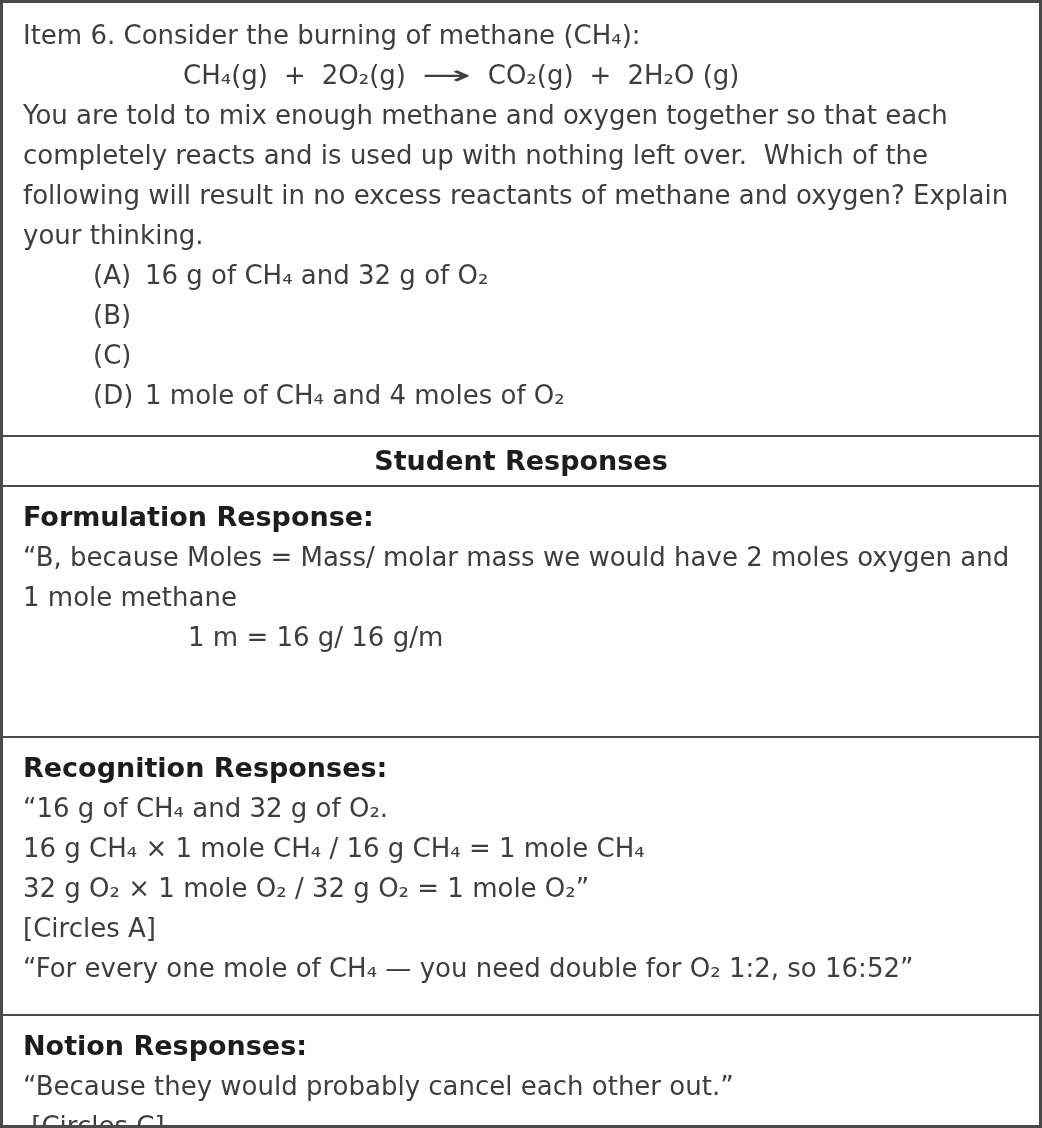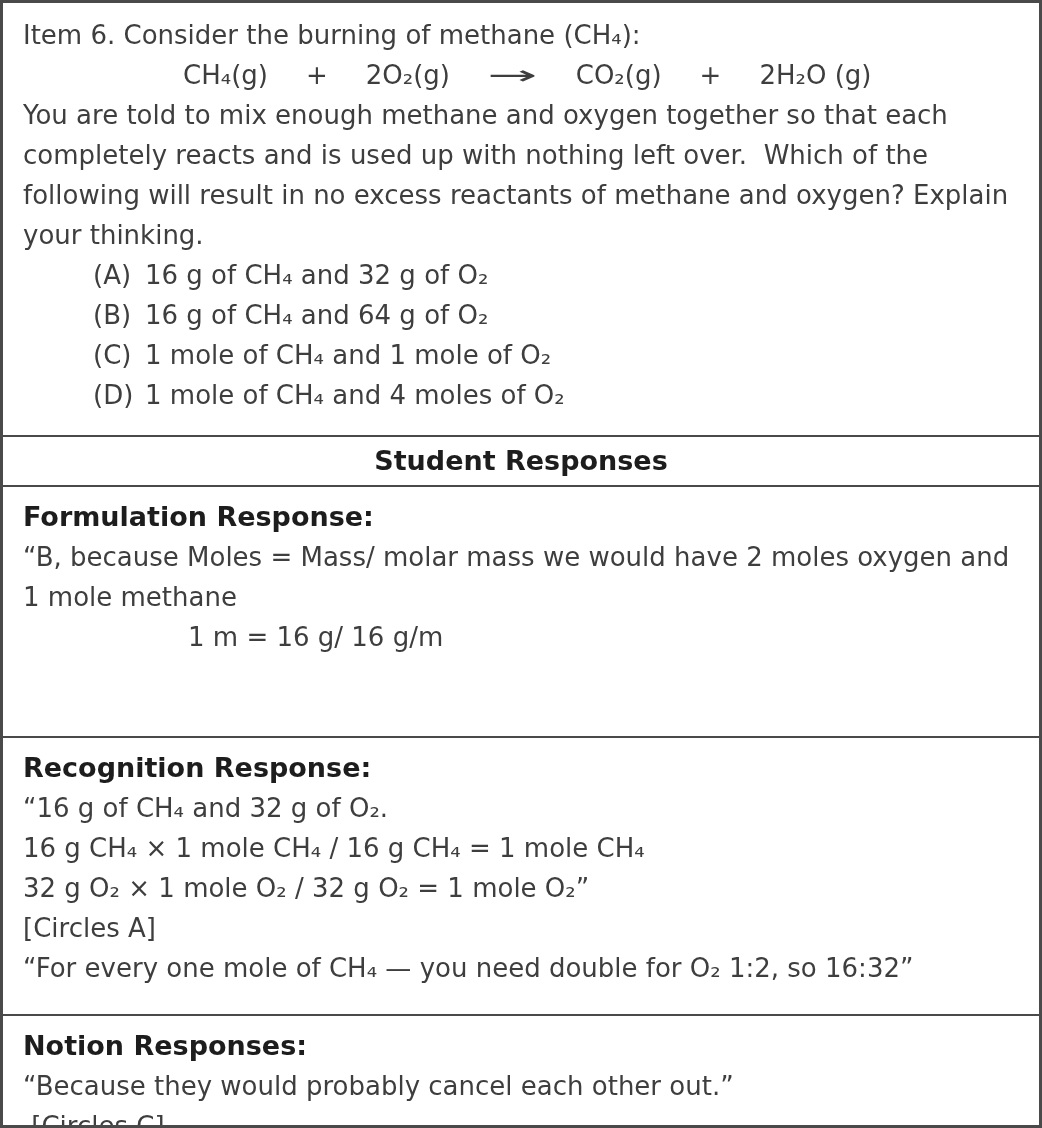--- a/index.html
+++ b/index.html
@@ -45,21 +45,21 @@
     white-space: pre-wrap;
   }
   .heading, .band-title {
     font-weight: 700;
     color: #1d1d1d;
     font-size: 27px;
   }
   .equation {
     display: flex;
     align-items: center;
-    gap: 38px;
+    gap: 16px;
     margin-left: 160px;
     white-space: nowrap;
   }
   .eq-arrow {
     display: inline-block;
     transform: scaleX(2.3);
     transform-origin: center;
     margin: 0 14px;
   }
   .options {
@@ -96,25 +96,23 @@
       <span>2H₂O (g)</span>
     </div>
     <div class="para">You are told to mix enough methane and oxygen together so that each completely reacts and is used up with nothing left over.  Which of the following will result in no excess reactants of methane and oxygen? Explain your thinking.</div>
     <div class="options">
       <div class="option">
         <span class="opt-label">(A)</span>
         <span class="opt-text">16 g of CH₄ and 32 g of O₂</span>
       </div>
       <div class="option">
         <span class="opt-label">(B)</span>
-        <span class="opt-text">16 g of CH₄ and 64 g of O₂</span>
       </div>
       <div class="option">
         <span class="opt-label">(C)</span>
-        <span class="opt-text">1 mole of CH₄ and 1 mole of O₂</span>
       </div>
       <div class="option">
         <span class="opt-label">(D)</span>
         <span class="opt-text">1 mole of CH₄ and 4 moles of O₂</span>
       </div>
     </div>
   </section>
 
   <section class="sec header-band">
     <div class="band-title">Student Responses</div>
@@ -122,26 +120,26 @@
 
   <section class="sec formulation">
     <div class="heading">Formulation Response:</div>
     <div class="para">“B, because Moles = Mass/ molar mass we would have 2 moles oxygen and 1 mole methane</div>
     <div class="calc-row">
       <span>1 m = 16 g/ 16 g/m</span>
     </div>
   </section>
 
   <section class="sec recognition">
-    <div class="heading">Recognition Response:</div>
+    <div class="heading">Recognition Responses:</div>
     <div class="line">“16 g of CH₄ and 32 g of O₂.</div>
     <div class="line">16 g CH₄ × 1 mole CH₄ / 16 g CH₄ = 1 mole CH₄</div>
     <div class="line">32 g O₂ × 1 mole O₂ / 32 g O₂ = 1 mole O₂”</div>
     <div class="line">[Circles A]</div>
-    <div class="line">“For every one mole of CH₄ — you need double for O₂ 1:2, so 16:32”</div>
+    <div class="line">“For every one mole of CH₄ — you need double for O₂ 1:2, so 16:52”</div>
   </section>
 
   <section class="sec notion">
     <div class="heading">Notion Responses:</div>
     <div class="line">“Because they would probably cancel each other out.”</div>
     <div class="line"> [Circles C]</div>
   </section>
 
 </div>
 

